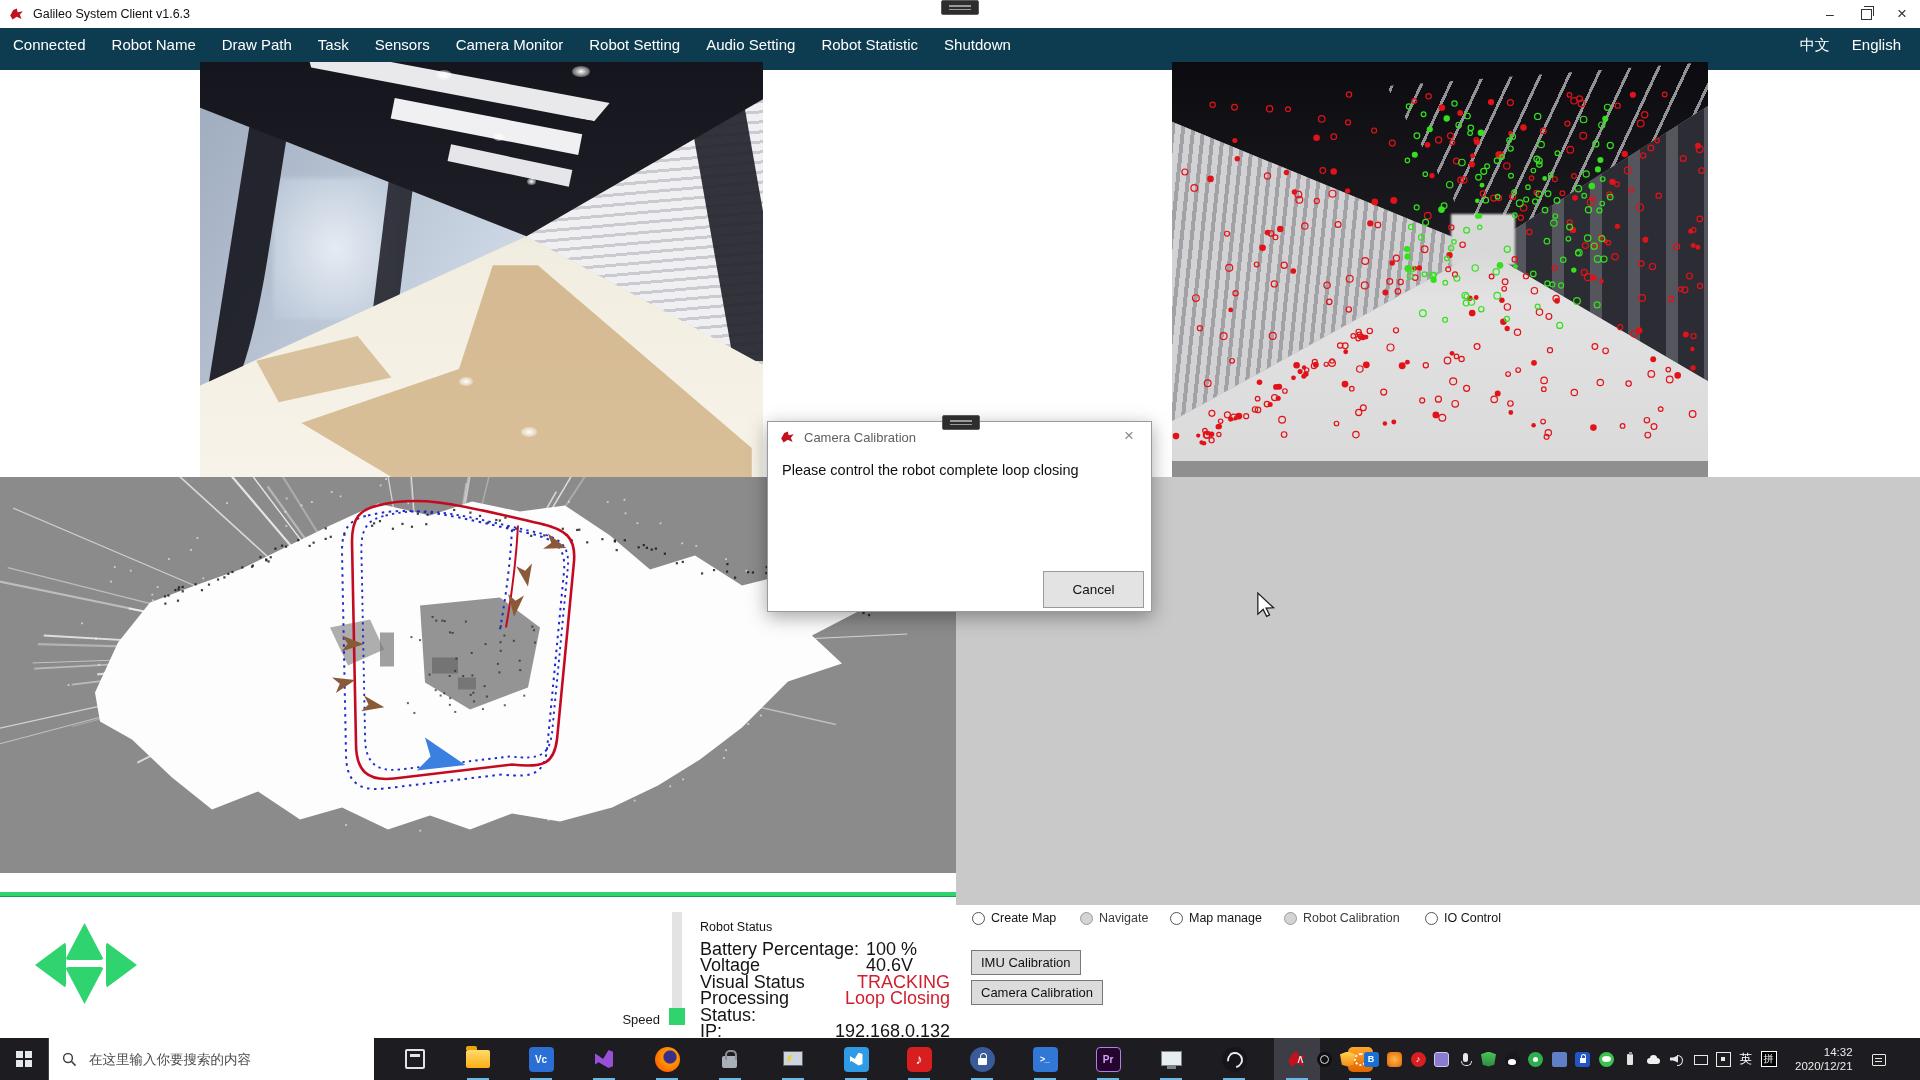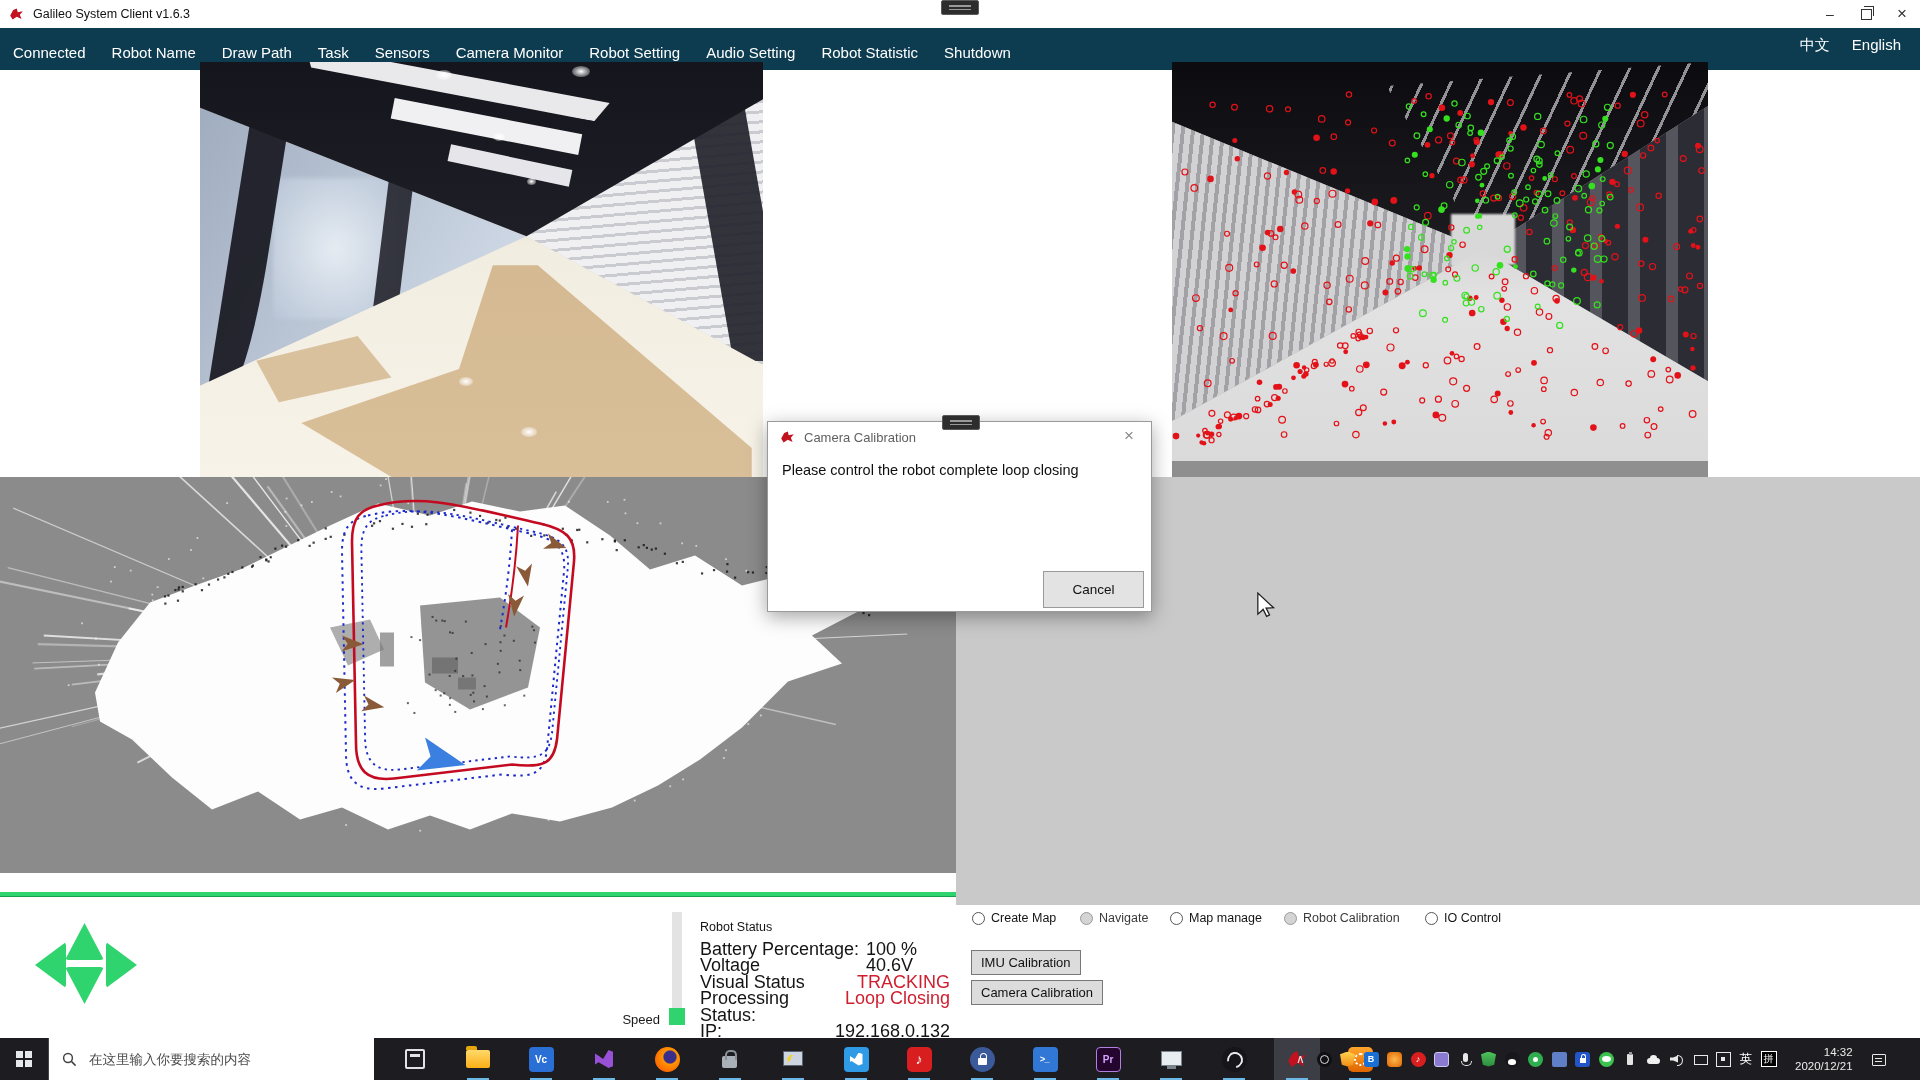--- a/index.html
+++ b/index.html
@@ -13,21 +13,21 @@
   #titlebar .bird{margin-left:9px;}
   #win-title{margin-left:9px;font-size:12.5px;color:#111;}
   #win-controls{position:absolute;right:0;top:0;height:28px;display:flex;}
   .winbtn{width:36px;height:28px;display:flex;align-items:center;justify-content:center;color:#333;font-size:14px;cursor:default;}
   .restore-glyph{width:9px;height:9px;border:1.2px solid #333;position:relative;}
   .restore-glyph:before{content:"";position:absolute;left:2px;top:-4px;width:9px;height:9px;border:1.2px solid #333;border-left:none;border-bottom:none;}
   .drag-handle{width:38px;height:15px;background:#2d2d2d;border:1px solid #5a5a5a;border-radius:2px;box-sizing:border-box;display:flex;flex-direction:column;justify-content:center;gap:2px;align-items:center;}
   .drag-handle i{display:block;width:22px;height:1.5px;background:#9a9a9a;}
 
   
-  #menubar{left:0;top:28px;width:1920px;height:42px;background:#0d3c50;display:flex;align-items:flex-end;color:#fff;}
+  #menubar{left:0;top:28px;width:1920px;height:42px;background:#0d3c50;display:flex;align-items:flex-start;color:#fff;}
   .menu-item{padding:0 13px;font-size:15px;line-height:34px;white-space:nowrap;cursor:default;}
   #menu-right{position:absolute;right:8px;top:0;display:flex;}
   #menu-right .menu-item{padding:0 11px;}
 
   
   #camera1{left:200px;top:62px;width:563px;height:415px;background:#dcd8ce;overflow:hidden;}
   #camera1 .ceiling{position:absolute;left:0;top:0;width:100%;height:100%;background:linear-gradient(#15151d,#2b2b33);clip-path:polygon(0 0,100% 0,100% 9%,58% 42%,0 11%);}
   #camera1 .ceil-strip1{position:absolute;left:18%;top:2%;width:55%;height:7%;background:#e9e9ec;transform:rotate(9deg);clip-path:polygon(0 0,100% 30%,96% 100%,3% 70%);}
   #camera1 .ceil-strip2{position:absolute;left:34%;top:13%;width:34%;height:5%;background:#f0f0f2;transform:rotate(11deg);}
   #camera1 .ceil-strip3{position:absolute;left:44%;top:23%;width:22%;height:4%;background:#e6e6ea;transform:rotate(12deg);}

